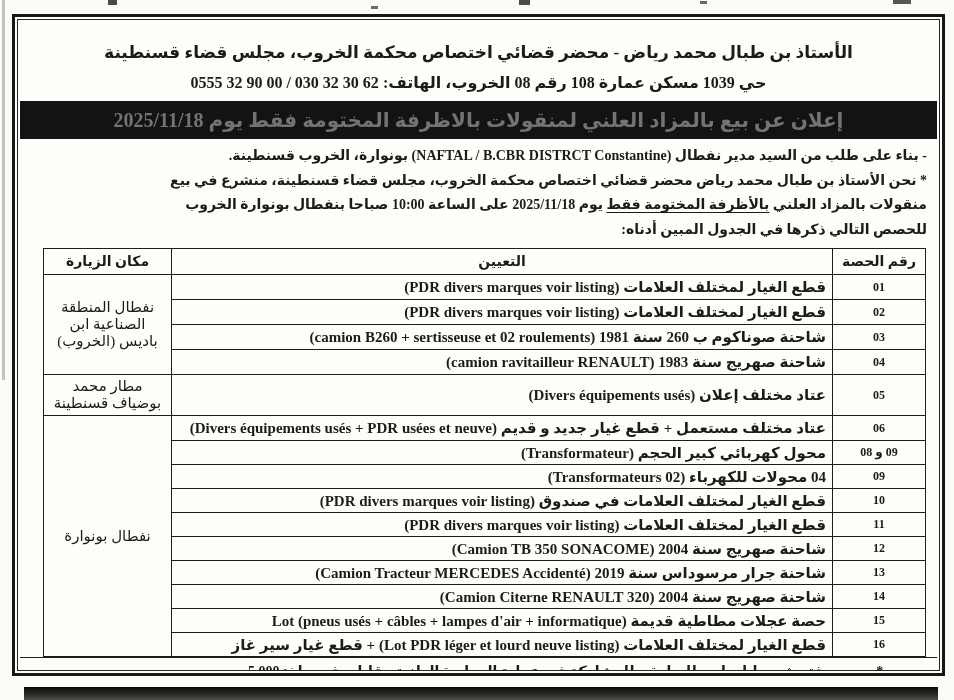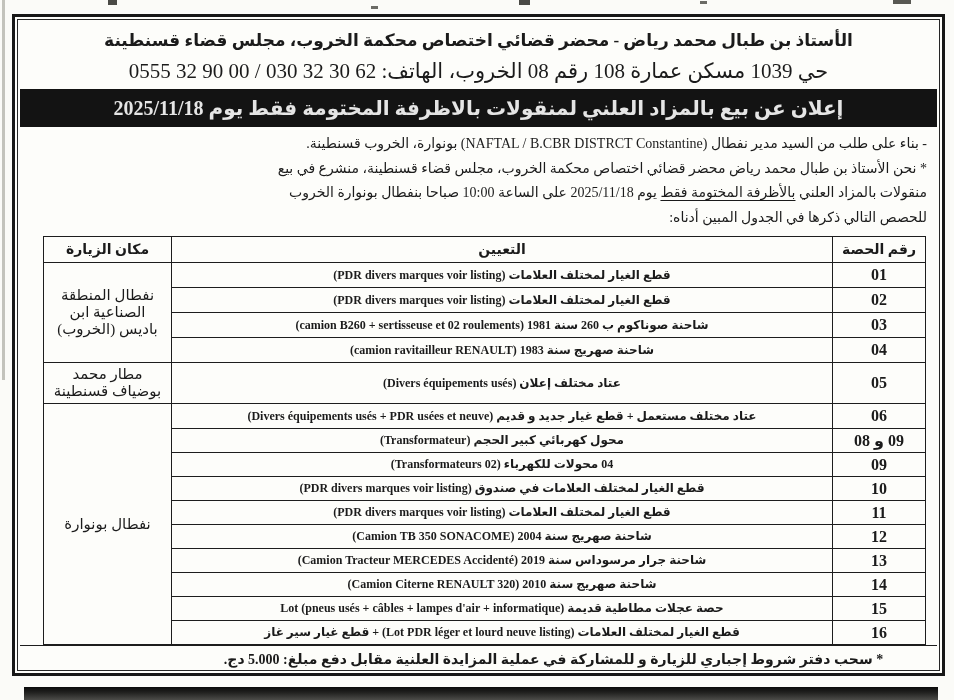--- a/index.html
+++ b/index.html
@@ -18,47 +18,47 @@
   .s4{left:700px;top:1px;width:7px;height:3px;background:#6b6b66;}
   .s5{left:893px;top:0;width:18px;height:4px;background:#585853;}
 
   
   .ad{
     position:absolute;left:12px;right:9px;top:14px;height:662px;
     border:3px solid #171717;padding:2px;box-sizing:border-box;background:#fdfdfa;
   }
   .ad-inner{
     border:1.5px solid #262626;width:100%;height:100%;box-sizing:border-box;
-    display:flex;flex-direction:column;padding:0 2px;overflow:hidden;
+    display:flex;flex-direction:column;padding:12px 2px;overflow:hidden;
   }
 
   .hdr{text-align:center;padding-top:8px;}
   .hdr-line1{font-size:17px;font-weight:bold;line-height:26px;letter-spacing:.2px;}
-  .hdr-line2{font-size:21px;font-weight:normal;line-height:28px;margin-top:3px;}
+  .hdr-line2{font-size:16px;font-weight:bold;line-height:28px;margin-top:3px;}
   .ltr{direction:ltr;unicode-bidi:isolate;}
 
   .banner{
-    background:#131313;color:#e5e5e5;margin-top:4px;height:38px;line-height:38px;
+    background:#131313;color:#737373;margin-top:4px;height:38px;line-height:38px;
     text-align:center;font-size:20px;font-weight:bold;letter-spacing:.3px;
   }
 
-  .intro{padding:5px 10px 0 6px;font-size:14px;font-weight:normal;line-height:24.5px;text-align:right;}
+  .intro{padding:5px 10px 0 6px;font-size:14px;font-weight:bold;line-height:24.5px;text-align:right;}
   .u{text-decoration:underline;text-underline-offset:3px;}
 
   table.lots{
     border-collapse:collapse;table-layout:fixed;
     margin:6px 11px 0 27px;width:calc(100% - 38px);
   }
   .lots th,.lots td{border:1.4px solid #1d1d1d;overflow:hidden;}
   .lots th{height:23px;font-size:14px;font-weight:bold;}
   .lots td{height:22px;}
   .lots tr.short td{height:21px;}
   .lots tr.tall td{height:38px;}
-  td.lot{font-size:16px;font-weight:bold;text-align:center;}
-  td.des{font-size:12px;font-weight:bold;text-align:center;padding:0 6px;white-space:nowrap;}
+  td.lot{font-size:12px;font-weight:bold;text-align:center;}
+  td.des{font-size:15px;font-weight:bold;text-align:right;padding:0 6px;white-space:nowrap;}
   td.place{font-size:15px;font-weight:normal;text-align:center;padding:0 8px;line-height:17px;vertical-align:middle;}
 
   .notes{
     position:relative;border-top:1.6px solid #1d1d1d;border-bottom:1.6px solid #1d1d1d;
     padding:4px 0 5px;text-align:center;font-weight:bold;font-size:14px;line-height:20px;
   }
   .notes .nline{padding-left:150px;}
 
   .next-ad{
     position:absolute;left:24px;right:16px;bottom:0;height:13px;
@@ -155,21 +155,21 @@
         <tr class="short">
           <td class="lot">12</td>
           <td class="des">شاحنة صهريج سنة 2004 (Camion TB 350 SONACOME)</td>
         </tr>
         <tr class="short">
           <td class="lot">13</td>
           <td class="des">شاحنة جرار مرسوداس سنة 2019 (Camion Tracteur MERCEDES Accidenté)</td>
         </tr>
         <tr class="short">
           <td class="lot">14</td>
-          <td class="des">شاحنة صهريج سنة 2010 (Camion Citerne RENAULT 320)</td>
+          <td class="des">شاحنة صهريج سنة 2004 (Camion Citerne RENAULT 320)</td>
         </tr>
         <tr class="short">
           <td class="lot">15</td>
           <td class="des">حصة عجلات مطاطية قديمة Lot (pneus usés + câbles + lampes d'air + informatique)</td>
         </tr>
         <tr class="short">
           <td class="lot">16</td>
           <td class="des">قطع الغيار لمختلف العلامات (Lot PDR léger et lourd neuve listing) + قطع غيار سير غاز</td>
         </tr>
       </tbody>

